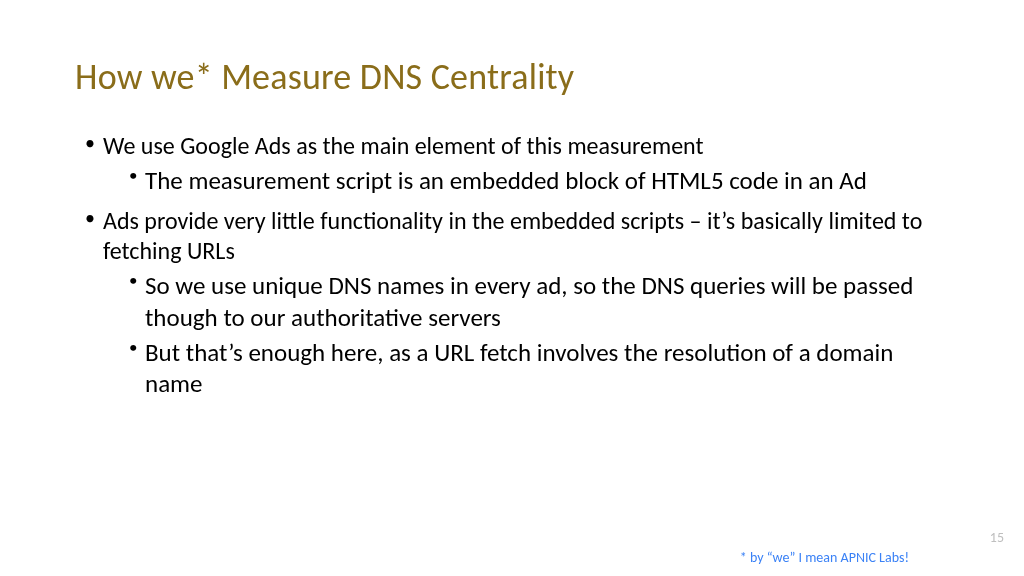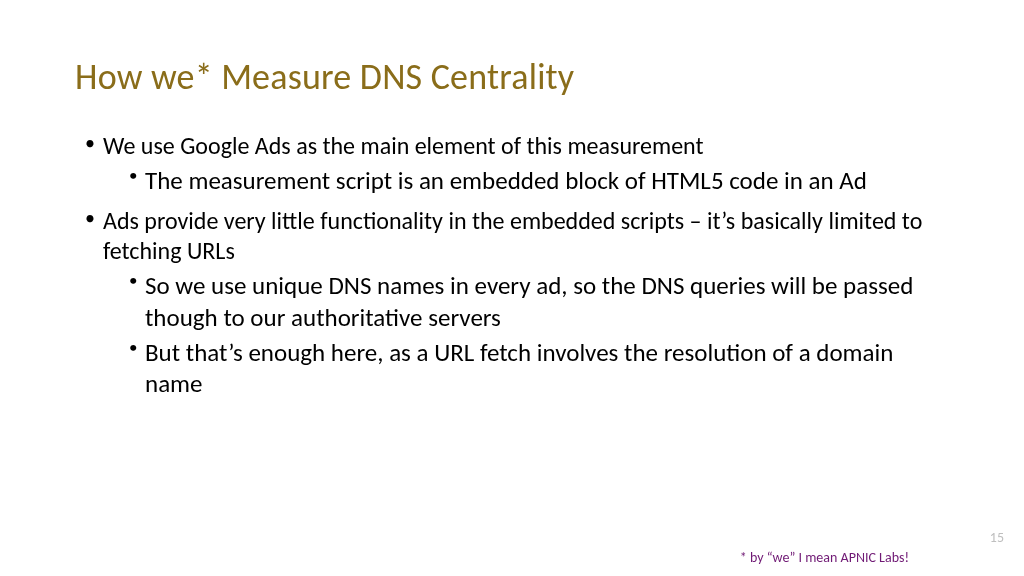--- a/index.html
+++ b/index.html
@@ -6,21 +6,21 @@
   html, body { width: 1024px; height: 576px; background: #fff; font-family: Calibri, "Segoe UI", Arial, sans-serif; color: #000; overflow: hidden; }
   .slide { position: relative; width: 1024px; height: 576px; padding: 55px 75px 20px 75px; }
   .title { color: #8a6d1a; font-size: 36px; font-weight: 400; margin-bottom: 32px; letter-spacing: 0.2px; }
   ul.top { list-style: none; padding-left: 10px; }
   ul.top > li { font-size: 24px; line-height: 1.25; margin-bottom: 6px; position: relative; padding-left: 18px; }
   ul.top > li::before { content: "•"; position: absolute; left: 0; top: 0; font-size: 20px; }
   ul.sub { list-style: none; padding-left: 26px; margin-top: 4px; margin-bottom: 10px; }
   ul.sub > li { font-size: 25px; line-height: 1.25; margin-bottom: 4px; position: relative; padding-left: 16px; }
   ul.sub > li::before { content: "•"; position: absolute; left: 0; top: 0; font-size: 17px; }
   .page-number { position: absolute; right: 20px; bottom: 30px; color: #bfbfbf; font-size: 14px; }
-  .footnote { position: absolute; right: 115px; bottom: 10px; font-size: 14px; color: #701a75; }
+  .footnote { position: absolute; right: 115px; bottom: 10px; font-size: 14px; color: #3b82f6; }
 </style>
 </head>
 <body>
 
 <div class="slide">
 
   <h1 class="title">How we* Measure DNS Centrality</h1>
 
   <ul class="top">
     <li>

